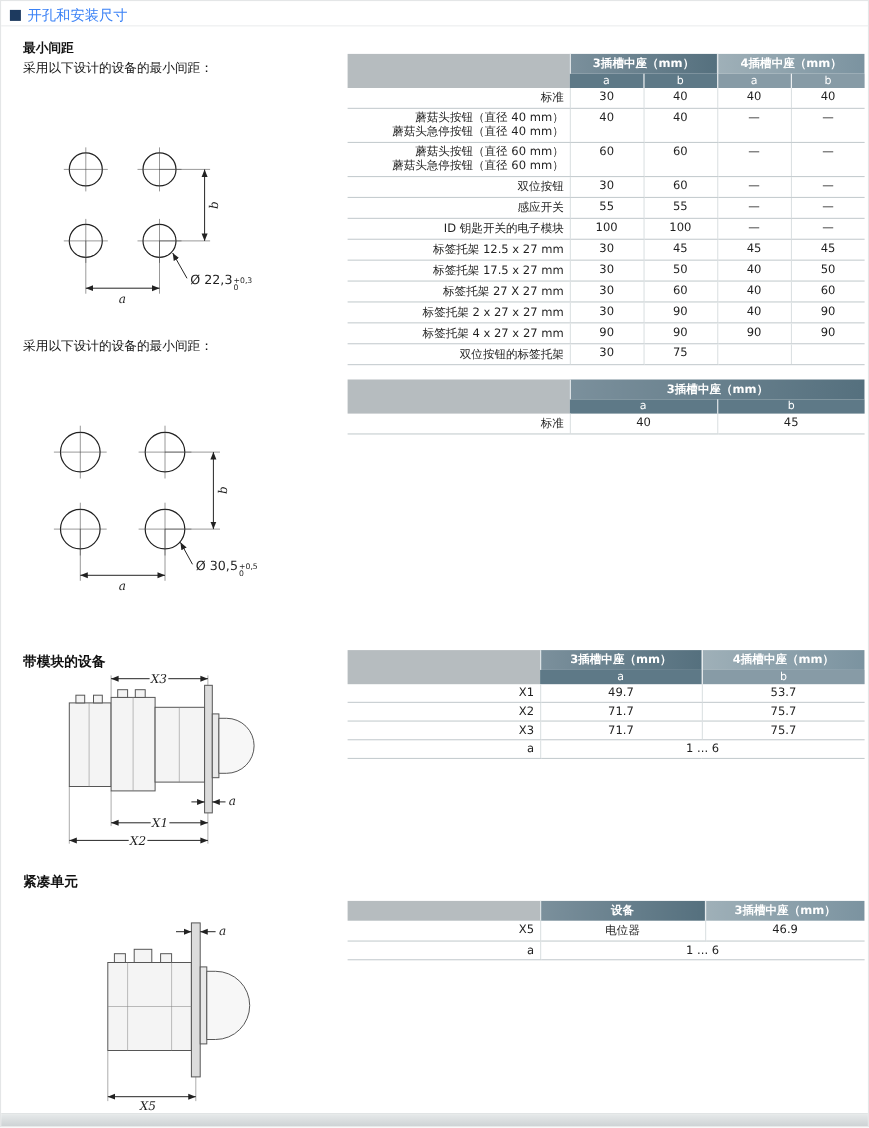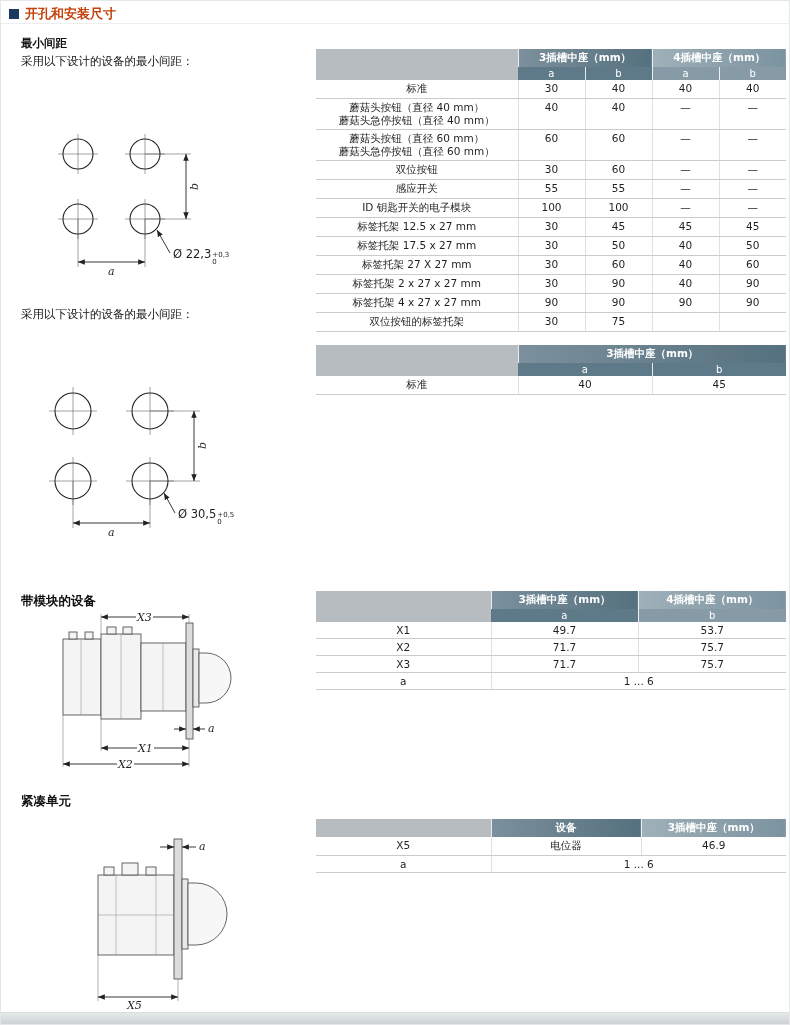--- a/index.html
+++ b/index.html
@@ -3,21 +3,21 @@
 <meta charset="utf-8">
 <style>
   * { margin:0; padding:0; box-sizing:border-box; }
   html,body { background:#ffffff; }
   body { font-family:"DejaVu Sans","Liberation Sans",sans-serif; color:#1f1f1f; }
   .page { position:relative; width:790px; height:1025px; background:#fff; overflow:hidden; border:1px solid #e4e6e7; }
 
   
   .hdr-bar { position:absolute; left:8px; top:4px; display:flex; align-items:center; gap:6px; }
   .sq { width:10px; height:10px; background:#1d3a5f; }
-  .page-title { font-size:13px; font-weight:bold; color:#c2410c; }
+  .page-title { font-size:13px; font-weight:normal; color:#3b82f6; }
   .title-rule { position:absolute; left:0; top:22px; width:790px; border-top:1px solid #ebedee; }
 
   
   .textblock { position:absolute; font-size:11.5px; line-height:1.38; color:#111; }
   .tb-head { font-weight:bold; margin-bottom:2px; }
   ul.blist { list-style:none; }
   ul.blist li::before { content:"•"; margin-right:3px; }
   .sec-head { position:absolute; font-size:12.5px; font-weight:bold; color:#111; }
 
   
@@ -27,21 +27,21 @@
   .tbl th + th { border-left:1px solid rgba(255,255,255,.85); }
   .tbl .hsub { font-weight:normal; font-size:10px; padding:1px 4px; }
   .hgray { background:#b6bcbf; }
   .hg1 { background:linear-gradient(90deg,#7b909c,#55707e); }
   .hs1 { background:#5e7987; }
   .hg2 { background:linear-gradient(90deg,#9fb0b8,#7b93a0); }
   .hs2 { background:#879ba6; }
   .tbl td { padding:2px 5px; border-bottom:1px solid #c6cdd0; vertical-align:top; color:#1f1f1f; }
   .tbl td + td { border-left:1px solid #dce1e3; }
   .tbl td.val { text-align:center; }
-  .tbl td.lbl { text-align:center; }
+  .tbl td.lbl { text-align:right; }
   .tbl td.lbl div { line-height:13px; }
 
   
   .draw { position:absolute; }
   .dlabel { position:absolute; font-size:11px; font-style:italic;
             font-family:"DejaVu Serif","Liberation Serif",serif; background:#fff; padding:0 1px; }
   .rot { transform:rotate(-90deg); }
   .dia { position:absolute; font-size:11.5px; white-space:nowrap; background:#fff; }
   .tol { display:inline-flex; flex-direction:column; font-size:7px; line-height:7px; margin-left:1px; vertical-align:1px; }
 

